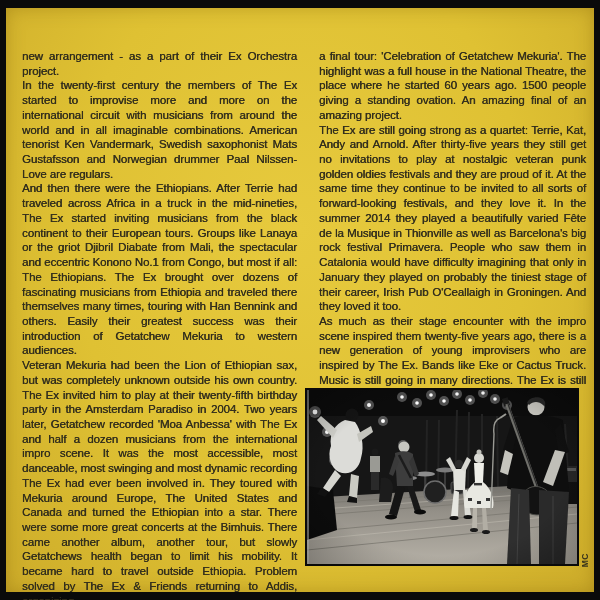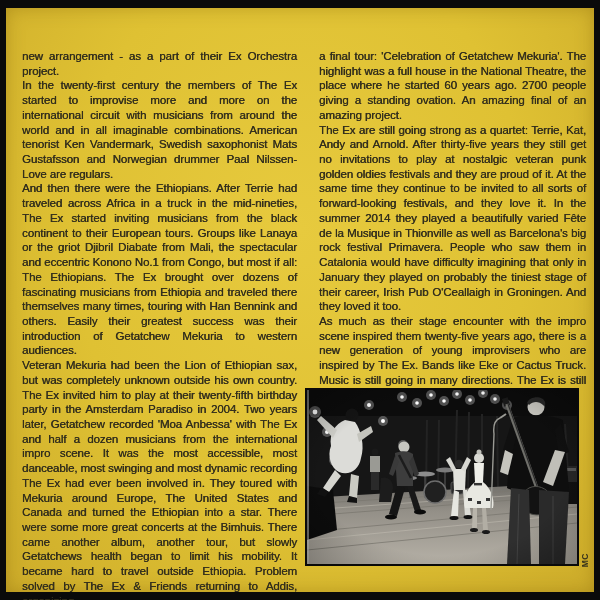--- a/index.html
+++ b/index.html
@@ -45,21 +45,21 @@
 <div class="page">
 
   <div class="col col-left">
     <p>new arrangement - as a part of their Ex Orchestra project.</p>
     <p>In the twenty-first century the members of The Ex started to improvise more and more on the international circuit with musicians from around the world and in all imaginable combinations. American tenorist Ken Vandermark, Swedish saxophonist Mats Gustafsson and Norwegian drummer Paal Nilssen- Love are regulars.</p>
     <p>And then there were the Ethiopians. After Terrie had traveled across Africa in a truck in the mid-nineties, The Ex started inviting musicians from the black continent to their European tours. Groups like Lanaya or the griot Djibril Diabate from Mali, the spectacular and eccentric Konono No.1 from Congo, but most if all: The Ethiopians. The Ex brought over dozens of fascinating musicians from Ethiopia and traveled there themselves many times, touring with Han Bennink and others. Easily their greatest success was their introduction of Getatchew Mekuria to western audiences.</p>
     <p>Veteran Mekuria had been the Lion of Ethiopian sax, but was completely unknown outside his own country. The Ex invited him to play at their twenty-fifth birthday party in the Amsterdam Paradiso in 2004. Two years later, Getatchew recorded 'Moa Anbessa' with The Ex and half a dozen musicians from the international impro scene. It was the most accessible, most danceable, most swinging and most dynamic recording The Ex had ever been involved in. They toured with Mekuria around Europe, The United States and Canada and turned the Ethiopian into a star. There were some more great concerts at the Bimhuis. There came another album, another tour, but slowly Getatchews health began to limit his mobility. It became hard to travel outside Ethiopia. Problem solved by The Ex &amp; Friends returning to Addis, organizing</p>
   </div>
 
   <div class="col col-right">
-    <p>a final tour: 'Celebration of Getatchew Mekuria'. The highlight was a full house in the National Theatre, the place where he started 60 years ago. 2700 people giving a standing ovation. An amazing final of an amazing project.</p>
+    <p>a final tour: 'Celebration of Getatchew Mekuria'. The highlight was a full house in the National Theatre, the place where he started 60 years ago. 1500 people giving a standing ovation. An amazing final of an amazing project.</p>
     <p>The Ex are still going strong as a quartet: Terrie, Kat, Andy and Arnold. After thirty-five years they still get no invitations to play at nostalgic veteran punk golden oldies festivals and they are proud of it. At the same time they continue to be invited to all sorts of forward-looking festivals, and they love it. In the summer 2014 they played a beautifully varied Fête de la Musique in Thionville as well as Barcelona's big rock festival Primavera. People who saw them in Catalonia would have difficulty imagining that only in January they played on probably the tiniest stage of their career, Irish Pub O'Ceallaigh in Groningen. And they loved it too.</p>
     <p>As much as their stage encounter with the impro scene inspired them twenty-five years ago, there is a new generation of young improvisers who are inspired by The Ex. Bands like Eke or Cactus Truck. Music is still going in many directions. The Ex is still moving ahead.</p>
   </div>
 
   <div class="photo-frame">
     <svg viewBox="0 0 270 174" xmlns="http://www.w3.org/2000/svg">
       <defs>
         <linearGradient id="floorG" x1="0" y1="0" x2="0" y2="1">
           <stop offset="0" stop-color="#6f6d68"></stop>
           <stop offset="0.35" stop-color="#938f87"></stop>

